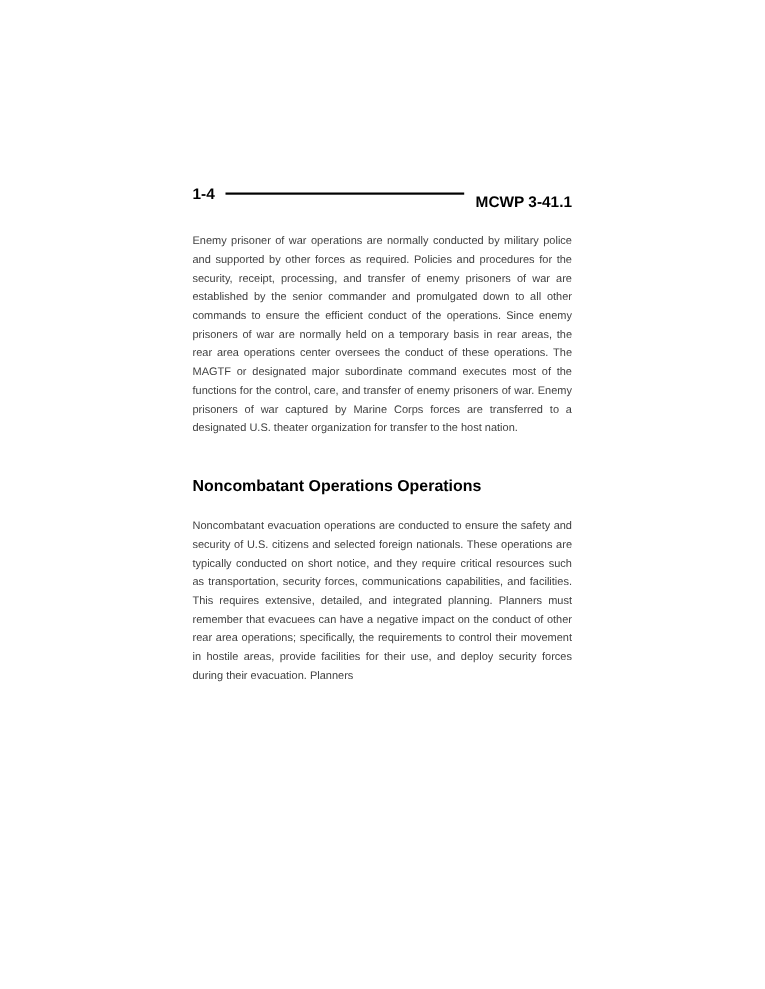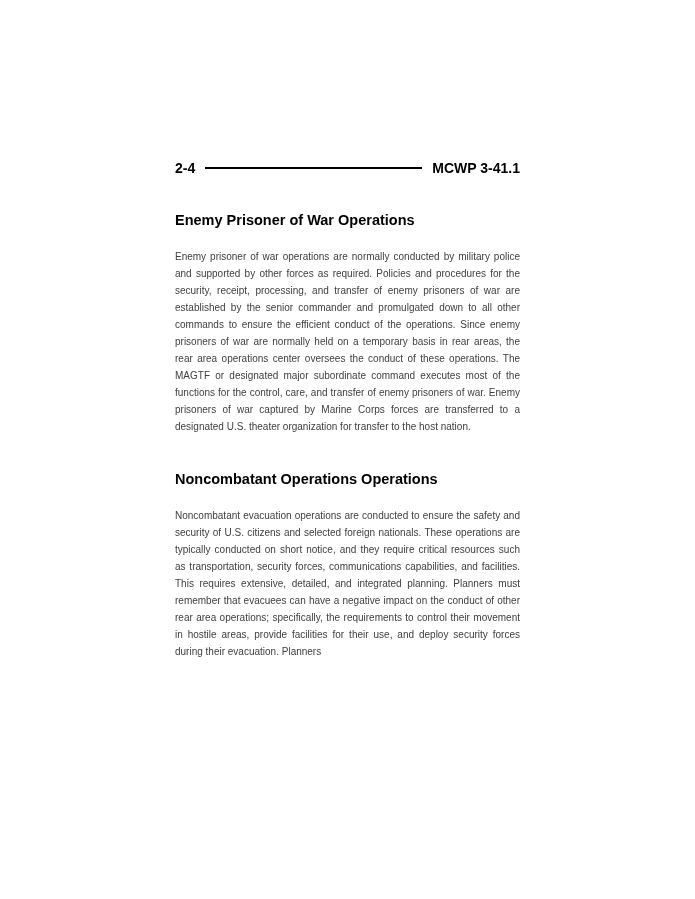--- a/index.html
+++ b/index.html
@@ -29,20 +29,21 @@
     flex: 0 0 auto;
   }
   .header .rule {
     flex: 1 1 auto;
     height: 0;
     border-top: 2px solid #000000;
     margin: 0 10px;
   }
   .header .doc-title {
     flex: 0 0 auto;
+    margin-top: 15px;
   }
   h2.section-heading {
     font-family: "Liberation Sans", sans-serif;
     font-weight: bold;
     font-size: 14.5px;
     margin: 36px 0 0 0;
     padding: 0;
     color: #000000;
   }
   p.section-body {
@@ -54,26 +55,25 @@
     padding: 0;
     color: #404040;
   }
 </style>
 </head>
 <body>
 
 <div class="page">
 
   <div class="header">
-    <span class="page-num">2-4</span>
+    <span class="page-num">1-4</span>
     <span class="rule"></span>
     <span class="doc-title">MCWP 3-41.1</span>
   </div>
 
-  <h2 class="section-heading">Enemy Prisoner of War Operations</h2>
 
   <p class="section-body">Enemy prisoner of war operations are normally conducted by military police and supported by other forces as required. Policies and procedures for the security, receipt, processing, and transfer of enemy prisoners of war are established by the senior commander and promulgated down to all other commands to ensure the efficient conduct of the operations. Since enemy prisoners of war are normally held on a temporary basis in rear areas, the rear area operations center oversees the conduct of these operations. The MAGTF or designated major subordinate command executes most of the functions for the control, care, and transfer of enemy prisoners of war. Enemy prisoners of war captured by Marine Corps forces are transferred to a designated U.S. theater organization for transfer to the host nation.</p>
 
   <h2 class="section-heading">Noncombatant Operations Operations</h2>
 
   <p class="section-body">Noncombatant evacuation operations are conducted to ensure the safety and security of U.S. citizens and selected foreign nationals. These operations are typically conducted on short notice, and they require critical resources such as transportation, security forces, communications capabilities, and facilities. This requires extensive, detailed, and integrated planning. Planners must remember that evacuees can have a negative impact on the conduct of other rear area operations; specifically, the requirements to control their movement in hostile areas, provide facilities for their use, and deploy security forces during their evacuation. Planners</p>
 
 </div>
 
 </body></html>

